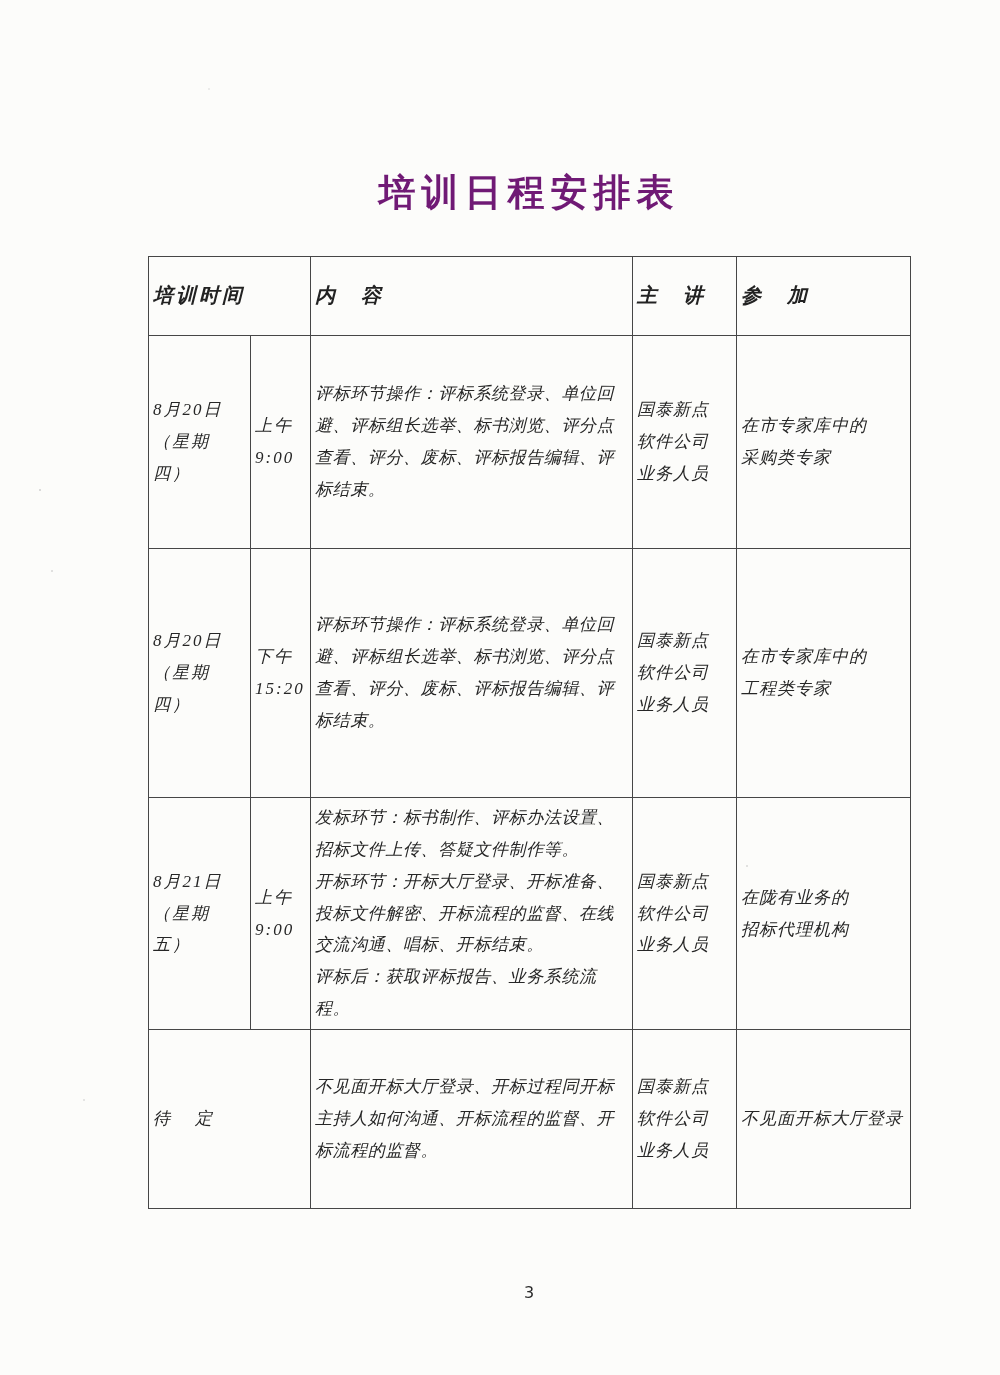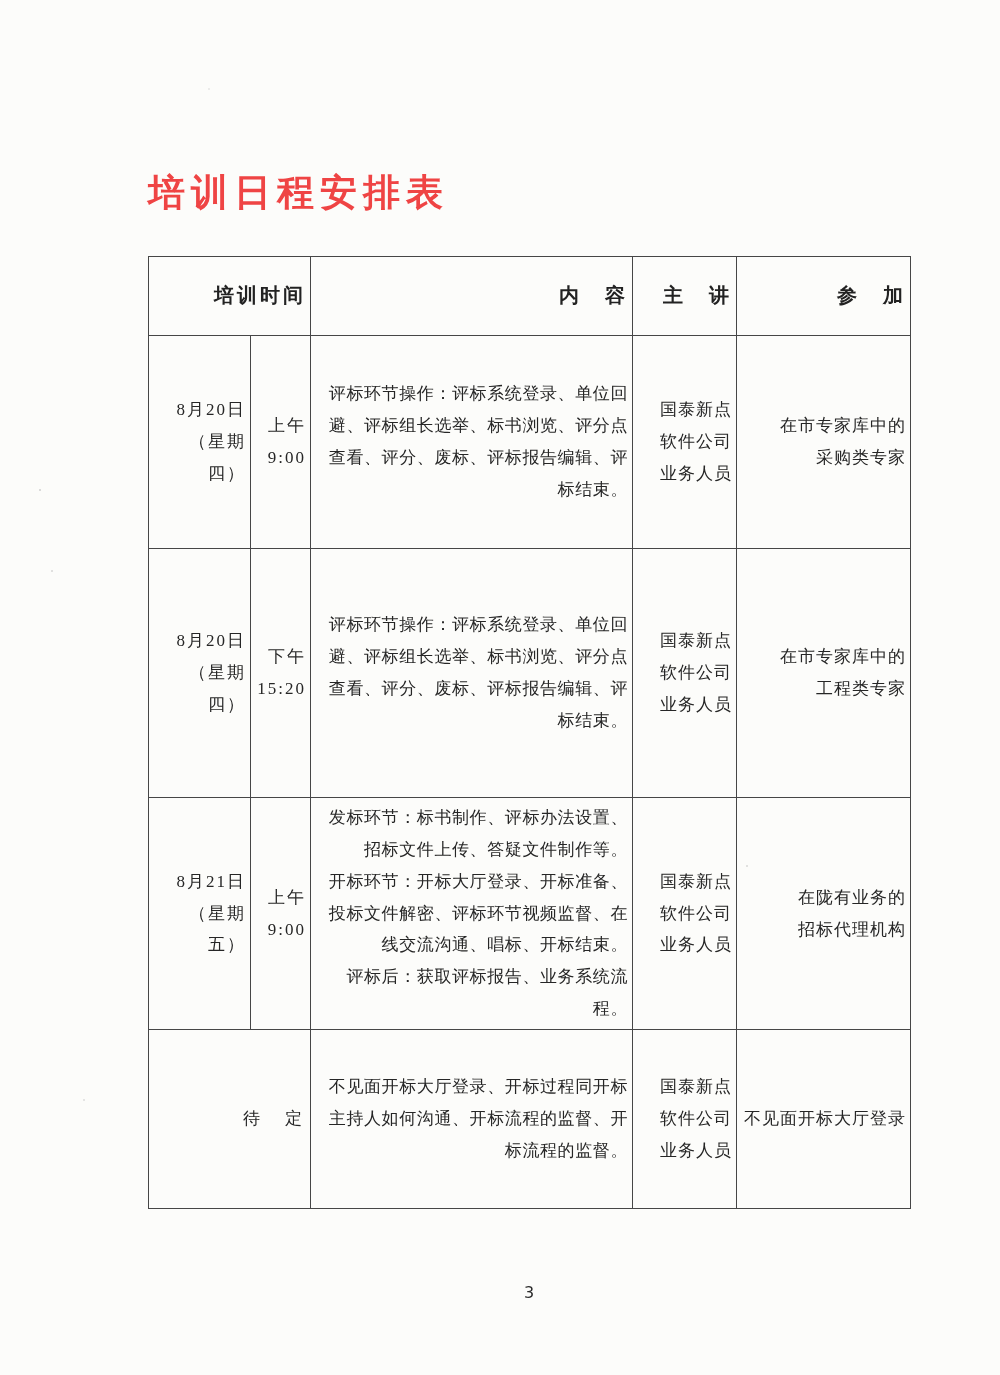--- a/index.html
+++ b/index.html
@@ -17,43 +17,45 @@
     font-family: "Liberation Serif", "DejaVu Serif", serif;
     color: #262626;
     overflow: hidden;
   }
 
   .page-title {
     position: absolute;
     top: 168px;
     left: 148px;
     width: 762px;
+    text-align: center;
     font-size: 37px;
     font-weight: bold;
     letter-spacing: 6px;
-    color: #ef4444;
+    color: #701a75;
   }
 
   table.schedule {
     position: absolute;
     left: 148px;
     top: 256px;
     width: 762px;
     border-collapse: collapse;
     table-layout: fixed;
   }
   table.schedule td {
     border: 1.6px solid #464646;
     vertical-align: middle;
-    text-align: right;
+    text-align: left;
     font-size: 17px;
     line-height: 1.88;
     white-space: pre-line;
     padding: 2px 4px;
     color: #262626;
+    font-style: italic;
   }
   tr.header-row td {
     font-size: 20px;
     font-weight: bold;
     letter-spacing: 3px;
     color: #222222;
   }
   td.date-cell, td.time-cell { letter-spacing: 2px; }
   td.tbd-cell { letter-spacing: 4px; }
   td.content-cell {
@@ -122,21 +124,21 @@
       <td class="participants-cell">在市专家库中的
 工程类专家</td>
     </tr>
 
     <tr style="height:232px">
       <td class="date-cell">8月21日
 （星期五）</td>
       <td class="time-cell">上午
 9:00</td>
       <td class="content-cell">发标环节：标书制作、评标办法设置、招标文件上传、答疑文件制作等。
-开标环节：开标大厅登录、开标准备、投标文件解密、评标环节视频监督、在线交流沟通、唱标、开标结束。
+开标环节：开标大厅登录、开标准备、投标文件解密、开标流程的监督、在线交流沟通、唱标、开标结束。
 评标后：获取评标报告、业务系统流程。</td>
       <td class="presenter-cell">国泰新点
 软件公司
 业务人员</td>
       <td class="participants-cell">在陇有业务的
 招标代理机构</td>
     </tr>
 
     <tr style="height:179px">
       <td colspan="2" class="date-cell tbd-cell">待　定</td>

